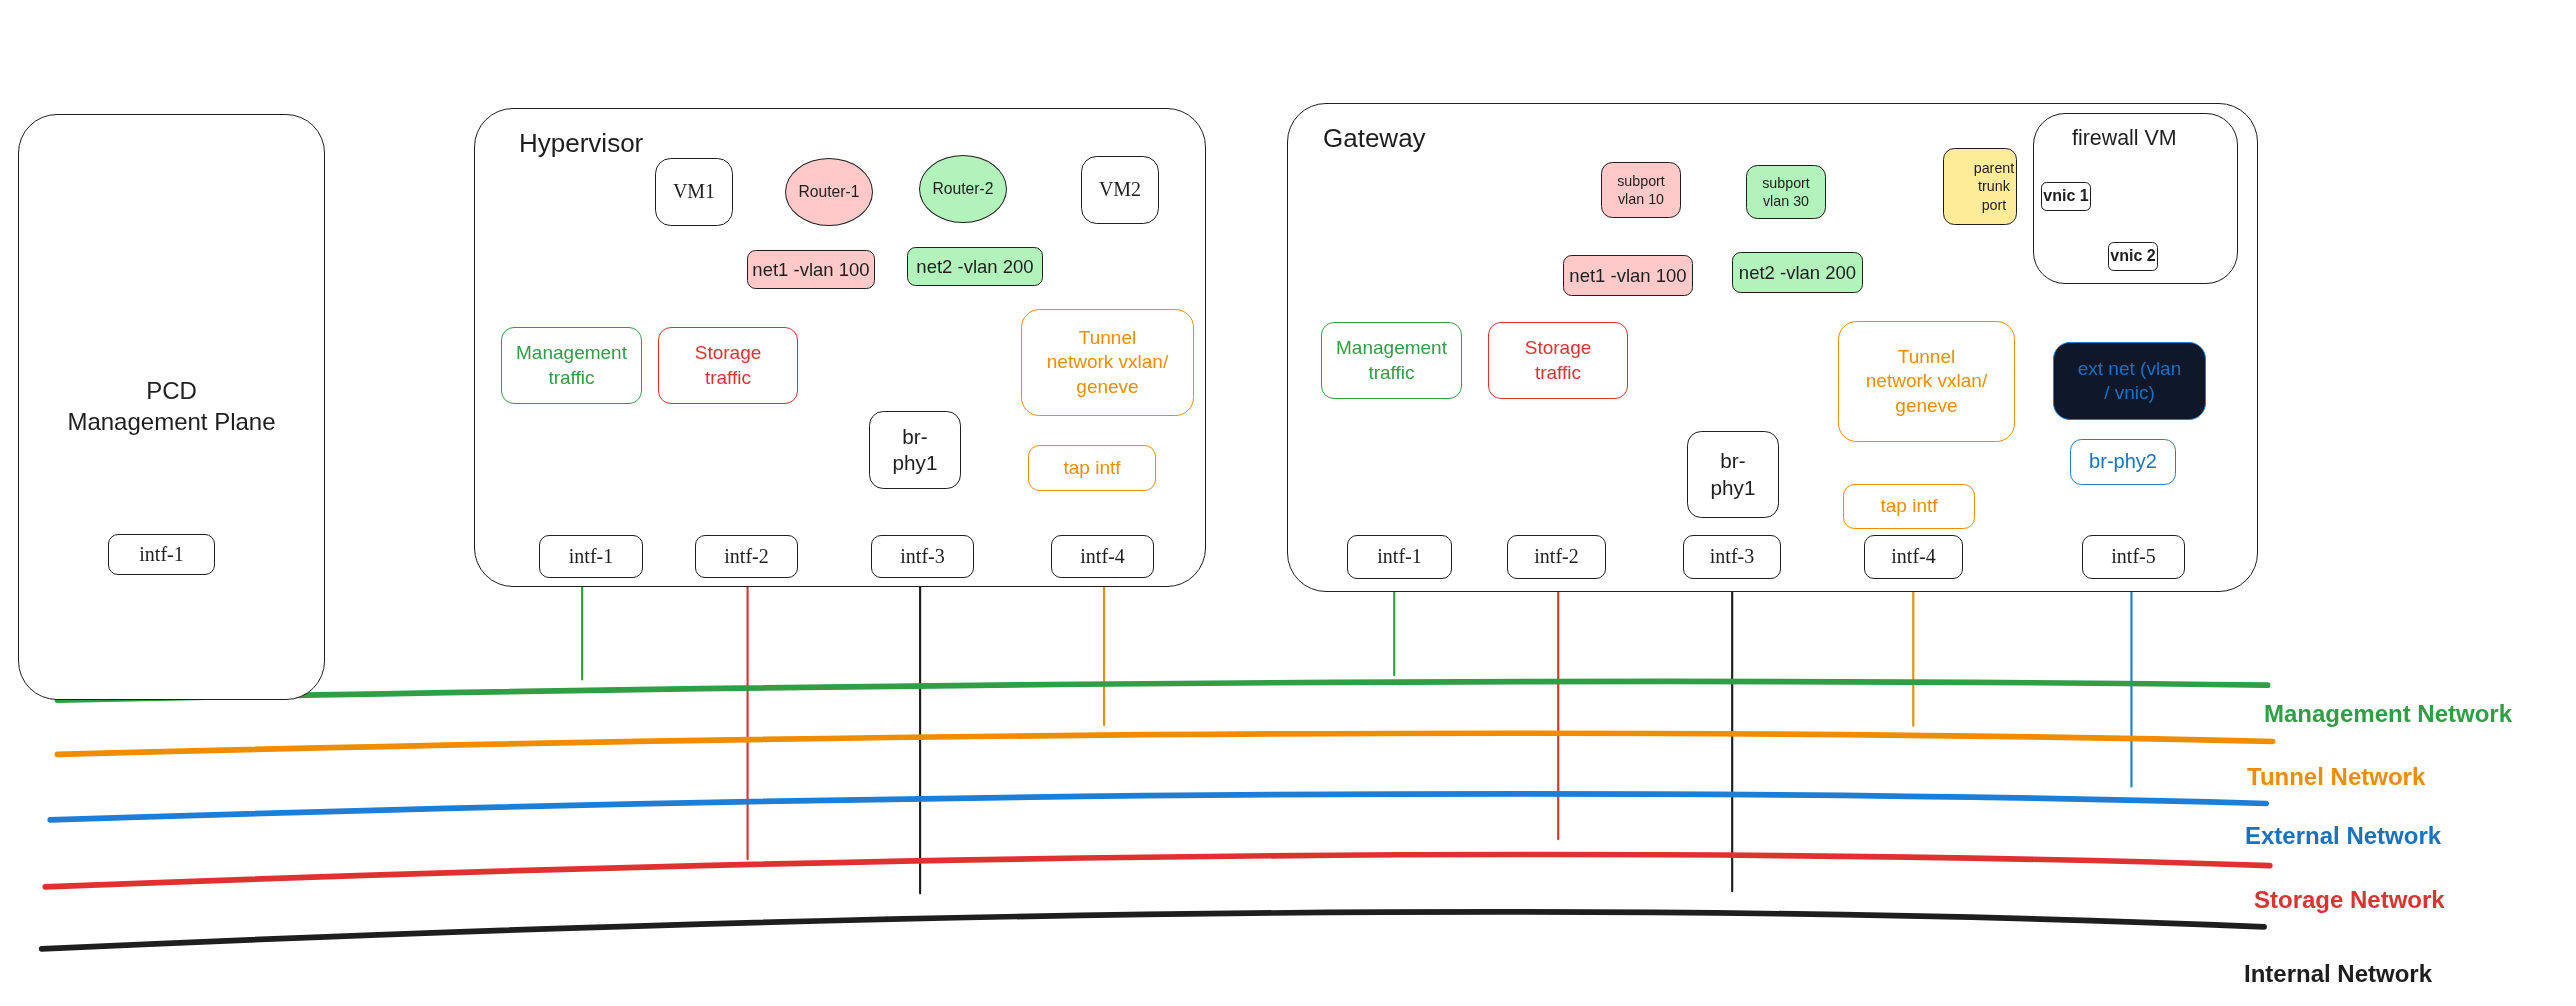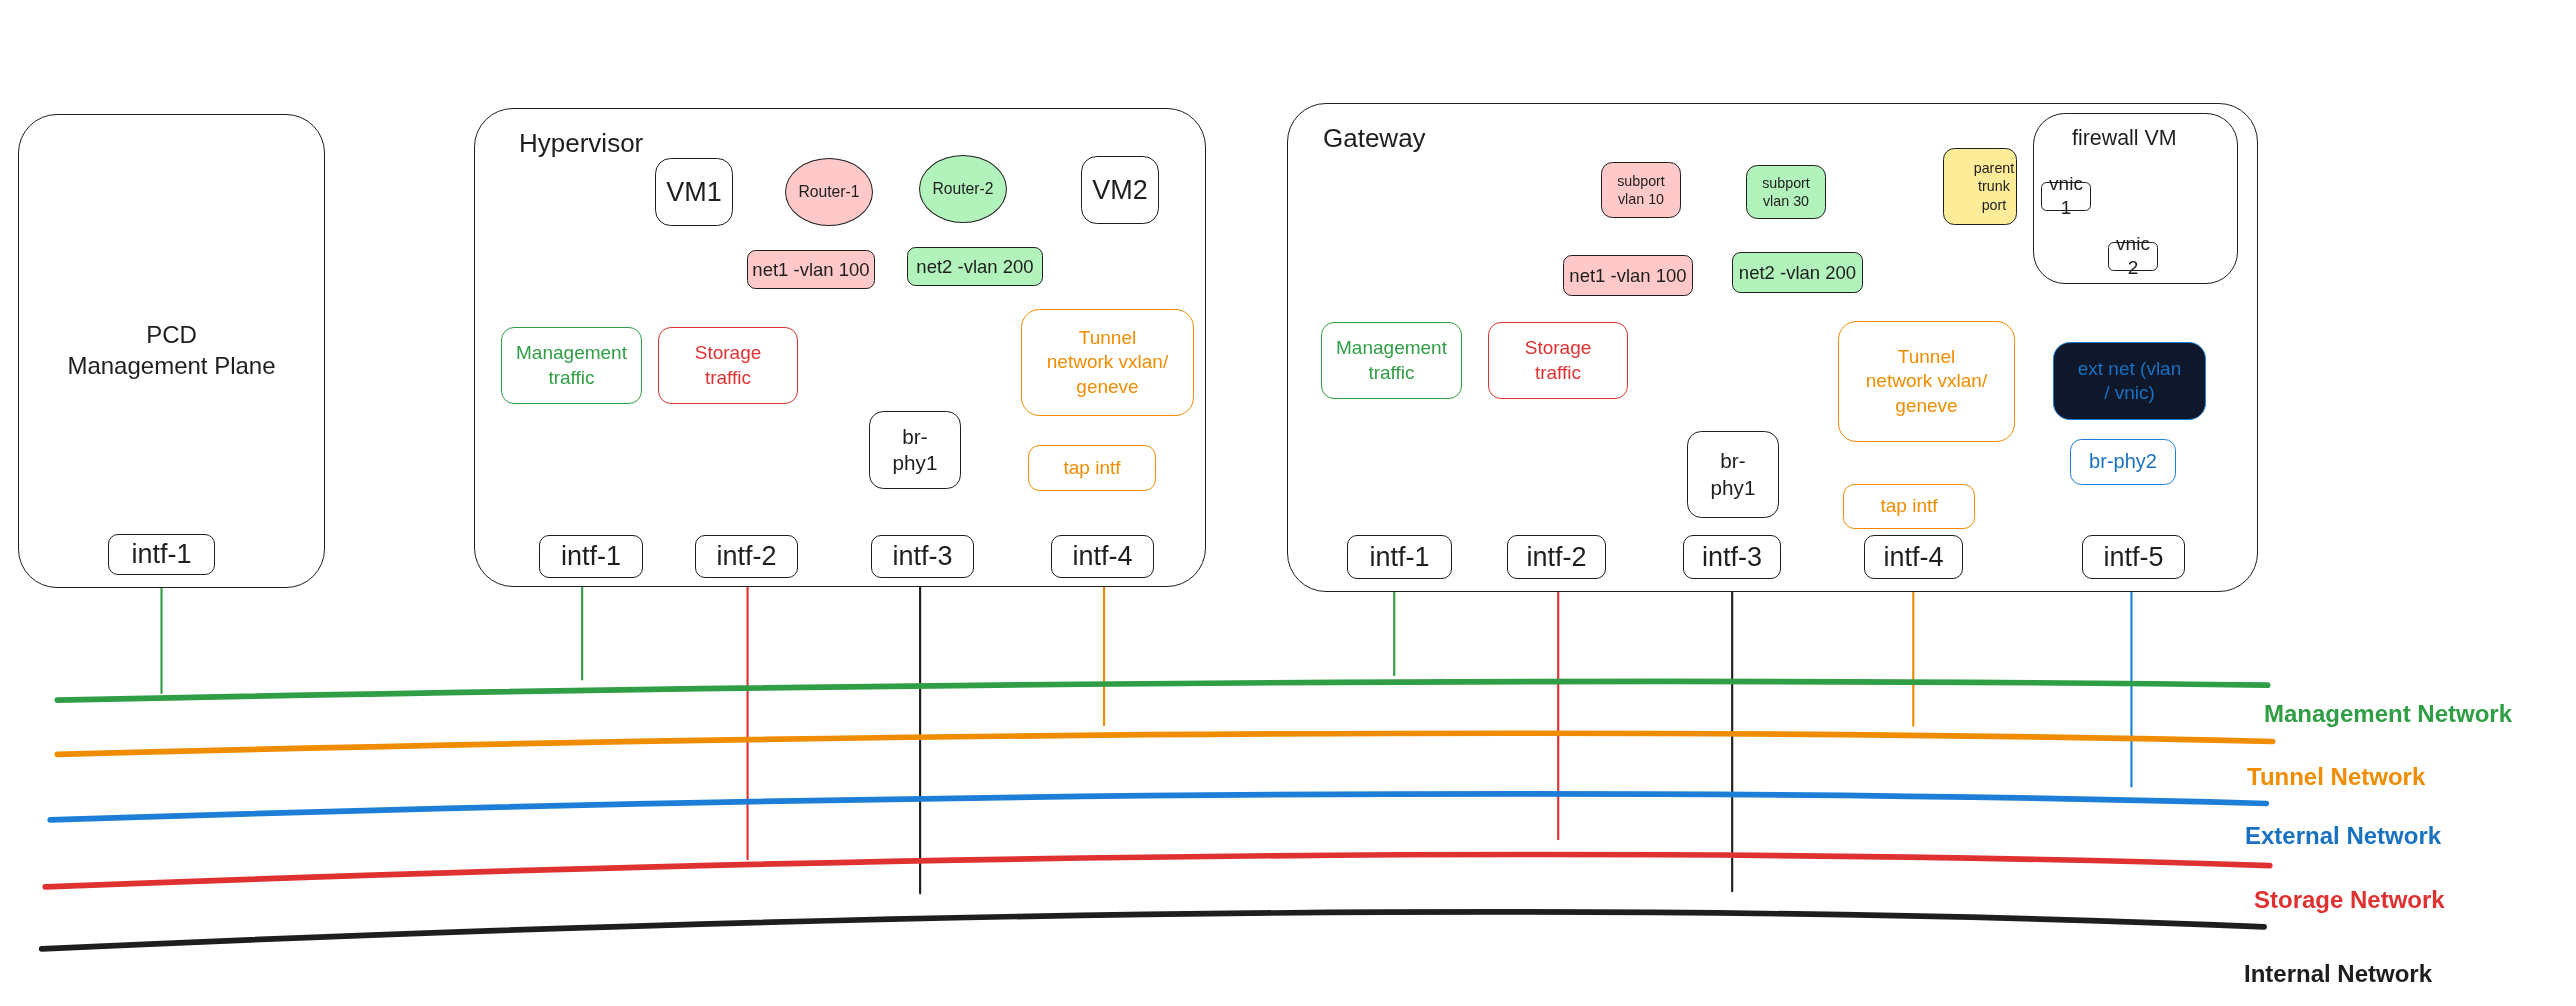--- a/index.html
+++ b/index.html
@@ -8,22 +8,22 @@
   .wires{position:absolute;left:0;top:0;width:2576px;height:1006px;}
   .wire{fill:none;stroke:#1e1e1e;stroke-width:3px;stroke-linecap:round;}
   .cwire{fill:none;stroke-width:3px;stroke-linecap:round;}
   .netline{fill:none;stroke-width:8px;stroke-linecap:round;}
   .node{position:absolute;box-sizing:border-box;border:1.8px solid #1e1e1e;background:#fff;
         display:flex;flex-direction:column;align-items:center;justify-content:center;
         text-align:center;line-height:1.28;}
   .title{position:absolute;font-size:28.5px;font-weight:600;color:#141414;white-space:nowrap;}
   .seclabel{position:absolute;font-size:26px;color:#1e1e1e;white-space:nowrap;}
   .netlabel{position:absolute;font-size:24px;font-weight:600;white-space:nowrap;}
-  .f30{font-size:27px;} .f29{font-size:20.7px;} .f27{font-size:19px;} .f26{font-size:18.5px;}
-  .f22{font-size:15.7px;} .f20{font-size:14.3px;} .f19{font-size:19px;} .f28{font-size:20px;}
+  .f30{font-size:20px;font-family:Liberation Serif, serif;} .f29{font-size:20.7px;} .f27{font-size:19px;} .f26{font-size:18.5px;}
+  .f22{font-size:15.7px;} .f20{font-size:14.3px;} .f19{font-size:16px;font-weight:bold;} .f28{font-size:20px;}
   .f34{font-size:24px;}
   .c-green{color:#2f9e44;} .c-red{color:#e03131;} .c-orange{color:#f08c00;}
   .c-blue{color:#1971c2;} .c-black{color:#1e1e1e;}
   .b-green{border-color:#2f9e44;} .b-red{border-color:#e03131;} .b-orange{border-color:#f08c00;}
   .b-blue{border-color:#1c7ed6;}
   .fill-pink{background:#ffc9c9;} .fill-green{background:#b2f2bb;}
   .fill-yellow{background:#ffec99;padding-left:28px;} .fill-blue{background:#0f172a;}
   .ellipse{border-radius:50%;}
 </style>
 </head>
@@ -75,21 +75,21 @@
     <path class="cwire" d="M 2989 812 L 2989 1103" stroke="#1c7ed6"></path>
 
     <path class="netline" d="M 80 982 Q 1900 944 3180 961" stroke="#2f9e44"></path>
     <path class="netline" d="M 80 1058 Q 1900 1010 3187 1040" stroke="#f08c00"></path>
     <path class="netline" d="M 70 1150 Q 1900 1091 3178 1127" stroke="#1c7ed6"></path>
     <path class="netline" d="M 63 1244 Q 1900 1172 3183 1214" stroke="#e03131"></path>
     <path class="netline" d="M 58 1331 Q 1900 1246 3175 1300" stroke="#1e1e1e"></path>
   </svg>
 
 
-  <div class="node" style="left:18px;top:114px;width:307px;height:474px;border-radius:39px;">
+  <div class="node" style="left:18px;top:114px;width:307px;height:586px;border-radius:39px;">
     <span class="f34">PCD</span>
     <span class="f34">Management Plane</span>
   </div>
   <div class="node f30" style="left:108px;top:534px;width:107px;height:41px;border-radius:10px;">
     <span>intf-1</span>
   </div>
 
   <div class="node" style="left:474px;top:108px;width:732px;height:479px;border-radius:39px;"></div>
   <div class="seclabel" style="left:519px;top:128px;">Hypervisor</div>
 

